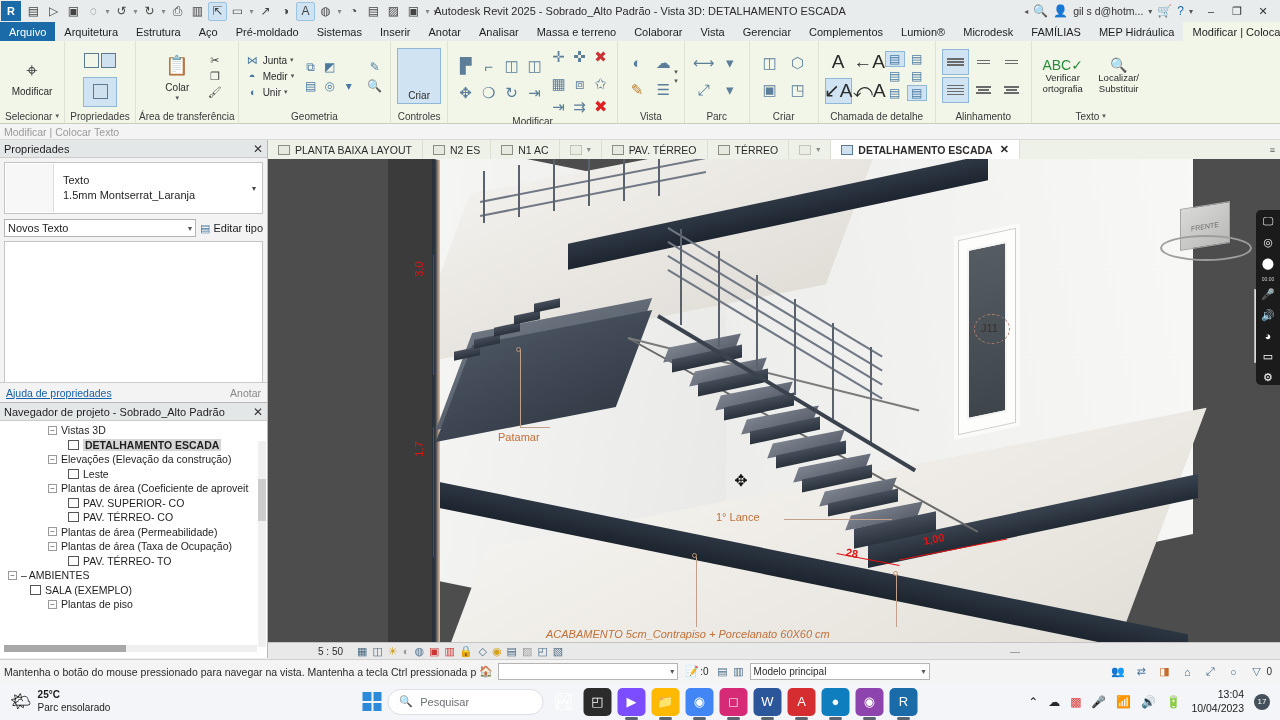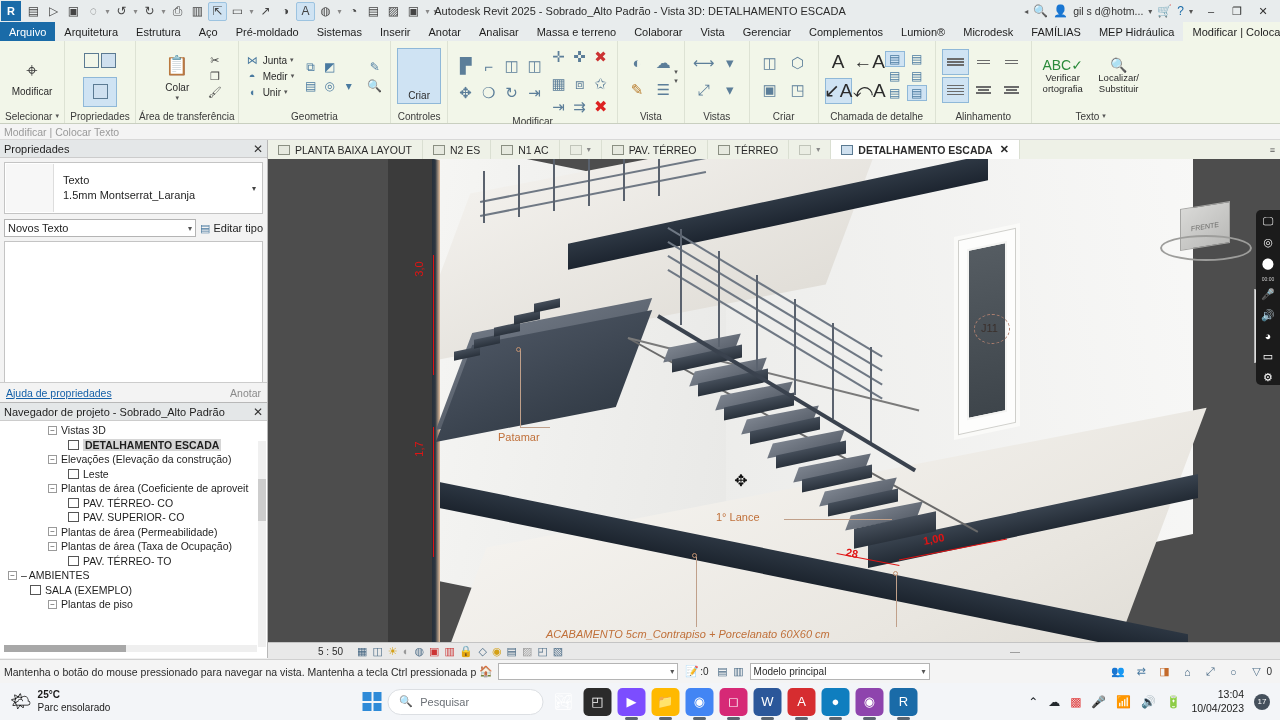--- a/index.html
+++ b/index.html
@@ -624,21 +624,21 @@
     <div class="rpanel">
       <div class="rpanel-body">
         <div class="mod-grid" style="grid-template-columns:repeat(2,26px);">
           <div>⟷</div>
           <div class="caret">▾</div>
           <div>⤢</div>
           <div class="caret">▾</div>
         </div>
       </div>
       <div class="rpanel-title">
-        <span>Vistas</span>
+        <span>Parc</span>
       </div>
     </div>
 
     <div class="rpanel">
       <div class="rpanel-body">
         <div class="mod-grid" style="grid-template-columns:repeat(2,28px);">
           <div>◫</div>
           <div>⬡</div>
           <div>▣</div>
           <div>◳</div>
@@ -817,26 +817,26 @@
         <span class="tlabel">Leste</span>
       </div>
       <div class="tnode">
         <span class="tspacer" style="width:48px;"></span>
           <span class="tbox">−</span>
         <span class="tlabel">Plantas de área (Coeficiente de aproveit</span>
       </div>
       <div class="tnode">
         <span class="tspacer" style="width:68px;"></span>
           <span class="vicon"></span>
-        <span class="tlabel">PAV. TÉRREO- CO</span>
+        <span class="tlabel">PAV. SUPERIOR- CO</span>
       </div>
       <div class="tnode">
         <span class="tspacer" style="width:68px;"></span>
           <span class="vicon"></span>
-        <span class="tlabel">PAV. SUPERIOR- CO</span>
+        <span class="tlabel">PAV. TÉRREO- CO</span>
       </div>
       <div class="tnode">
         <span class="tspacer" style="width:48px;"></span>
           <span class="tbox">−</span>
         <span class="tlabel">Plantas de área (Permeabilidade)</span>
       </div>
       <div class="tnode">
         <span class="tspacer" style="width:48px;"></span>
           <span class="tbox">−</span>
         <span class="tlabel">Plantas de área (Taxa de Ocupação)</span>

